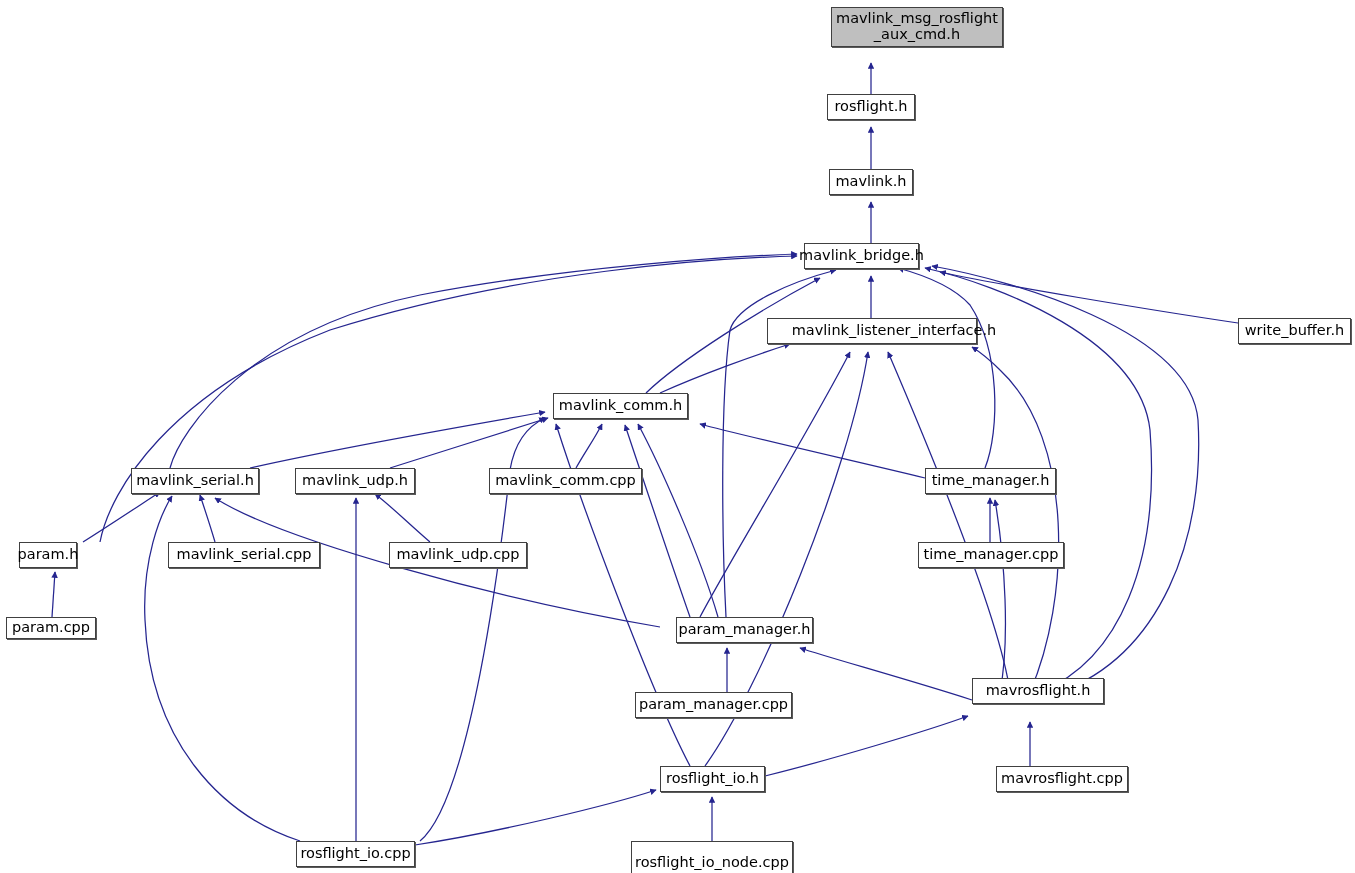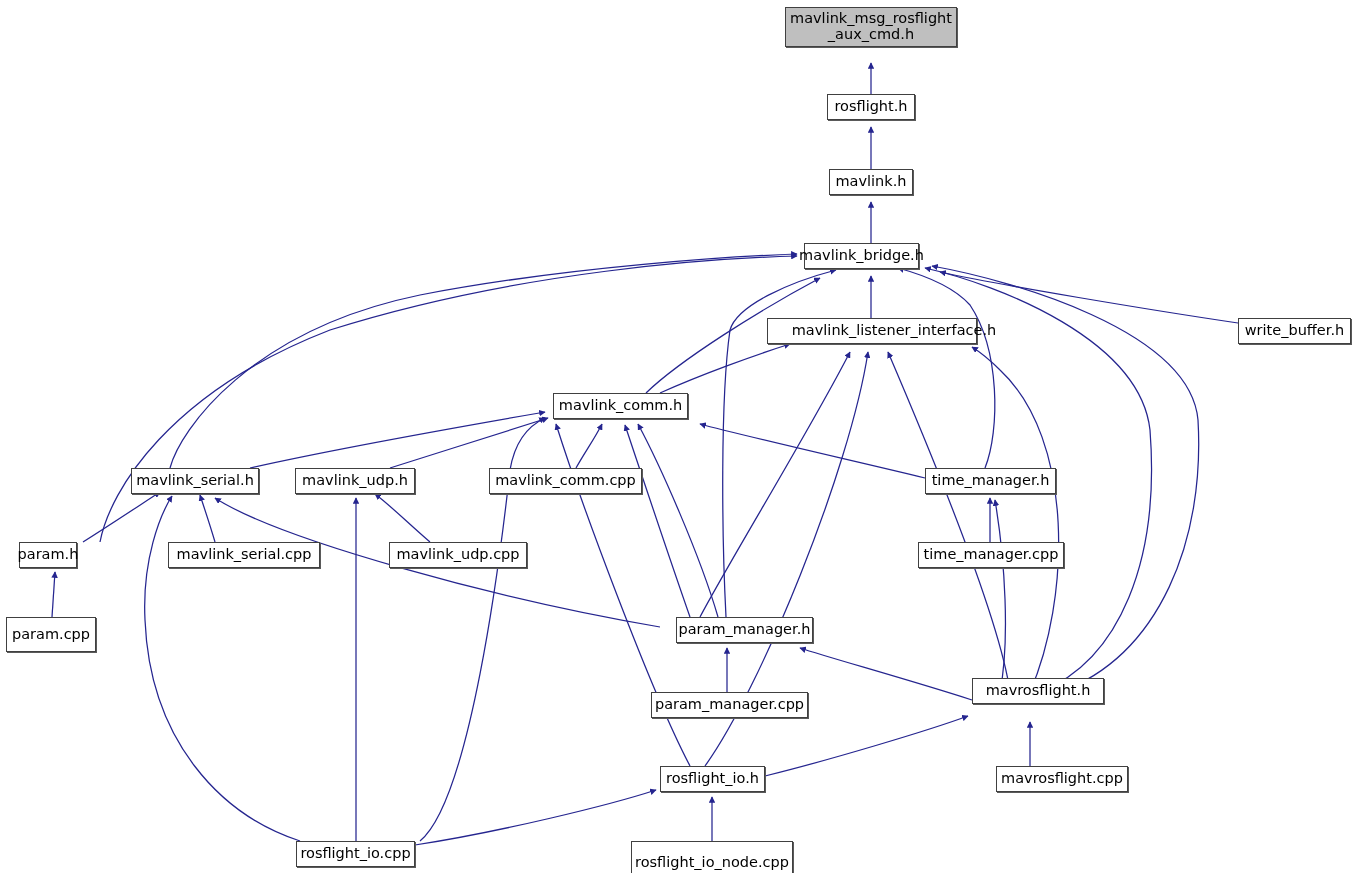--- a/index.html
+++ b/index.html
@@ -12,21 +12,21 @@
         background:#ffffff;
         color:#000000;
         display:flex;align-items:center;justify-content:center;
         text-align:center;
         font-size:14.5px;
         line-height:1.08;
         letter-spacing:0px;
         white-space:pre-line;
         box-shadow:1px 1px 0 0 #5a5a5a;
         cursor:pointer;}
-  .node.root{background:#bfbfbf;border-color:#404040;}
+  .node.root{background:#bfbfbf;border-color:#404040;margin-left:46px;}
 </style>
 </head>
 <body>
 
 <div id="graph-root">
   <svg id="edges" viewBox="0 0 1355 873" xmlns="http://www.w3.org/2000/svg">
     <defs>
       <marker id="arrow" viewBox="0 0 10 10" refX="9" refY="5" markerWidth="5.2" markerHeight="5.2" orient="auto-start-reverse">
         <path d="M 0 0 L 10 5 L 0 10 z" fill="#25258f"></path>
       </marker>
@@ -84,22 +84,22 @@
       <div class="node" style="left: 1238px; top: 318px; width: 113px; height: 26px;">write_buffer.h</div>
       <div class="node" style="left: 553px; top: 393px; width: 135px; height: 26px;">mavlink_comm.h</div>
       <div class="node" style="left: 131px; top: 468px; width: 128px; height: 26px;">mavlink_serial.h</div>
       <div class="node" style="left: 295px; top: 468px; width: 120px; height: 26px;">mavlink_udp.h</div>
       <div class="node" style="left: 489px; top: 468px; width: 153px; height: 26px;">mavlink_comm.cpp</div>
       <div class="node" style="left: 925px; top: 468px; width: 131px; height: 26px;">time_manager.h</div>
       <div class="node" style="left: 19px; top: 542px; width: 58px; height: 26px;">param.h</div>
       <div class="node" style="left: 168px; top: 542px; width: 152px; height: 26px;">mavlink_serial.cpp</div>
       <div class="node" style="left: 389px; top: 542px; width: 138px; height: 26px;">mavlink_udp.cpp</div>
       <div class="node" style="left: 918px; top: 542px; width: 146px; height: 26px;">time_manager.cpp</div>
-      <div class="node" style="left: 6px; top: 617px; width: 90px; height: 35px;">param.cpp</div>
+      <div class="node" style="left: 6px; top: 617px; width: 90px; height: 22px;">param.cpp</div>
       <div class="node" style="left: 676px; top: 617px; width: 137px; height: 26px;">param_manager.h</div>
-      <div class="node" style="left: 651px; top: 692px; width: 157px; height: 26px;">param_manager.cpp</div>
+      <div class="node" style="left: 635px; top: 692px; width: 157px; height: 26px;">param_manager.cpp</div>
       <div class="node" style="left: 972px; top: 678px; width: 132px; height: 26px;">mavrosflight.h</div>
       <div class="node" style="left: 660px; top: 766px; width: 105px; height: 26px;">rosflight_io.h</div>
       <div class="node" style="left: 964px; top: 766px; width: 132px; height: 26px; margin-left: 32px;">mavrosflight.cpp</div>
       <div class="node" style="left: 296px; top: 841px; width: 119px; height: 26px;">rosflight_io.cpp</div>
       <div class="node" style="left: 631px; top: 841px; width: 162px; height: 44px;">rosflight_io_node.cpp</div>
     </div>
 </div>
 
 </body></html>

